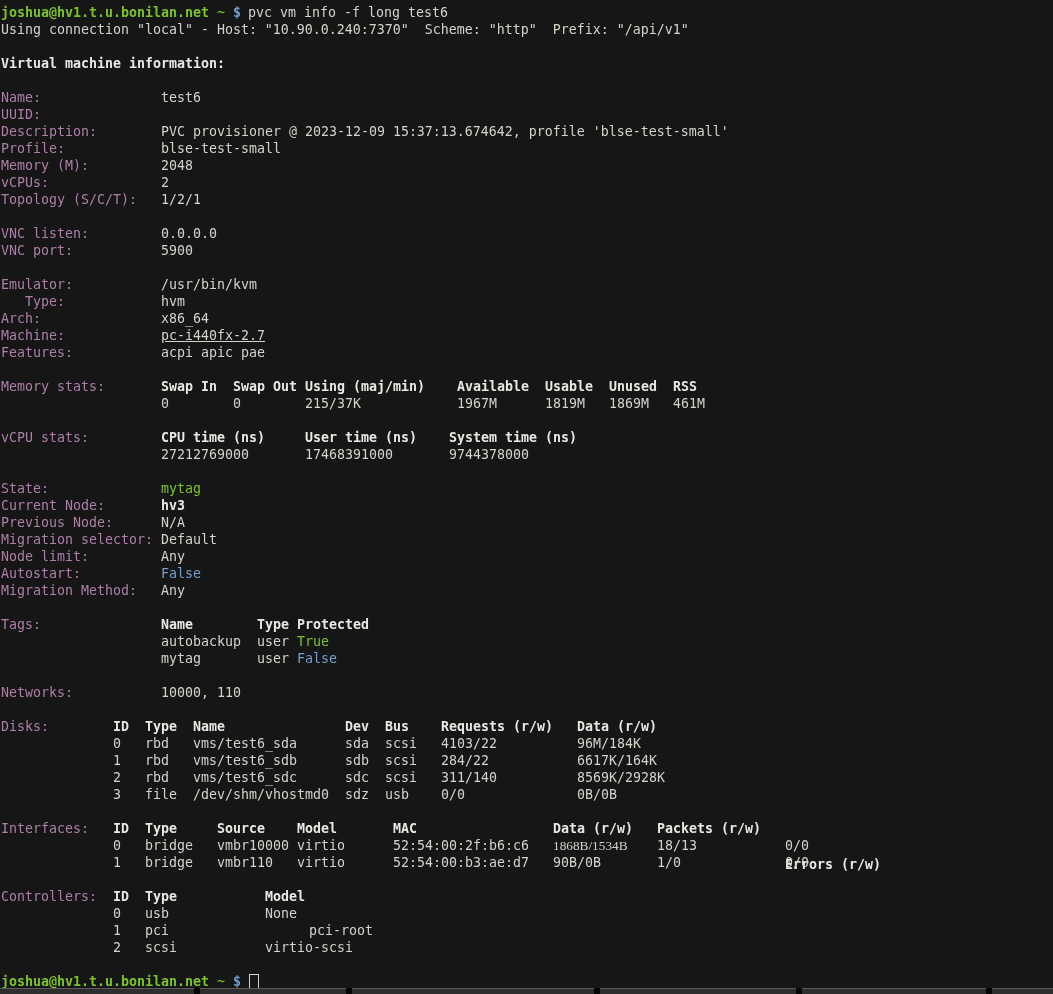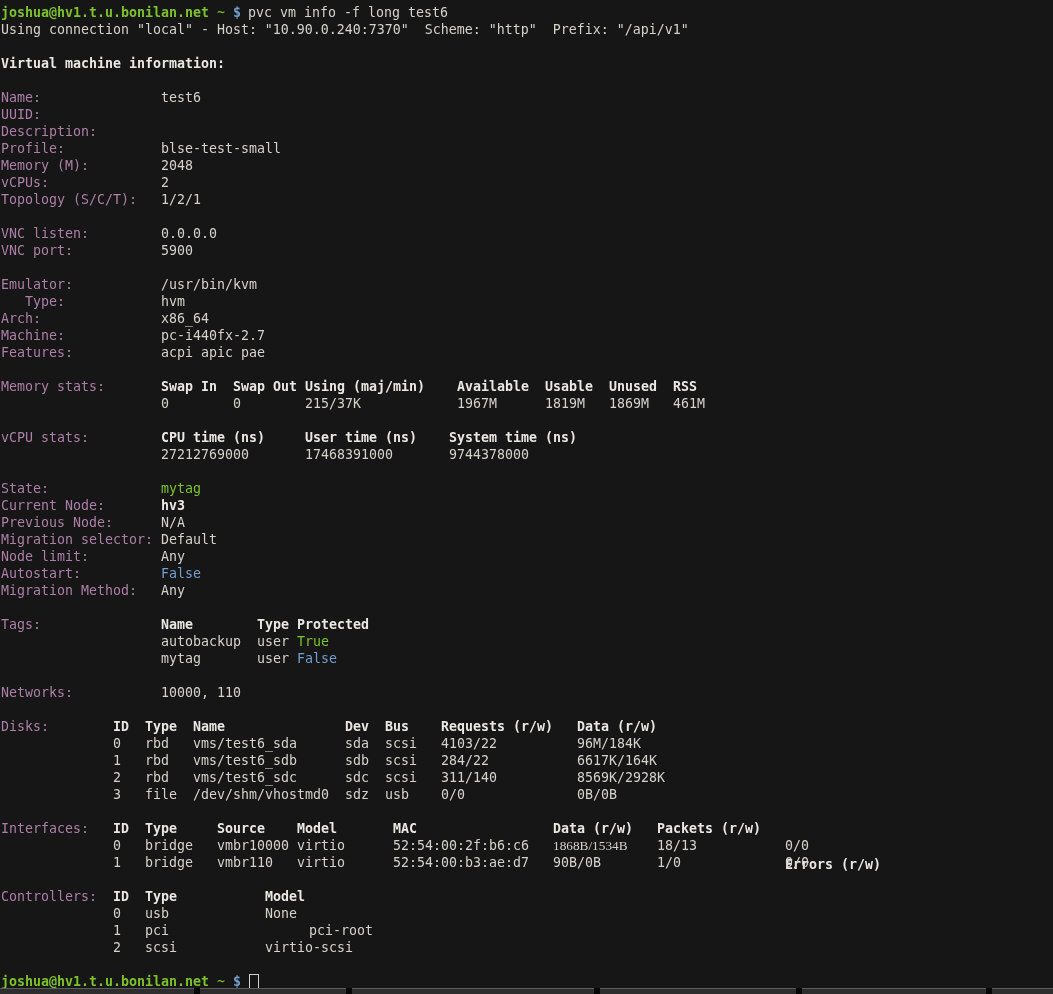--- a/index.html
+++ b/index.html
@@ -75,20 +75,21 @@
       </div>
       <div class="line" style="top: 89px;">
         <span class="seg p" style="left: 1px;">Name:</span>
         <span class="seg w" style="left: 161px;">test6</span>
       </div>
       <div class="line" style="top: 106px;">
         <span class="seg p" style="left: 1px;">UUID:</span>
       </div>
       <div class="line" style="top: 123px;">
         <span class="seg p" style="left: 1px;">Description:</span>
+        <span class="seg w" style="left: 161px;">PVC provisioner @ 2023-12-09 15:37:13.674642, profile 'blse-test-small'</span>
       </div>
       <div class="line" style="top: 140px;">
         <span class="seg p" style="left: 1px;">Profile:</span>
         <span class="seg w" style="left: 161px;">blse-test-small</span>
       </div>
       <div class="line" style="top: 157px;">
         <span class="seg p" style="left: 1px;">Memory (M):</span>
         <span class="seg w" style="left: 161px;">2048</span>
       </div>
       <div class="line" style="top: 174px;">
@@ -114,21 +115,21 @@
       <div class="line" style="top: 293px;">
         <span class="seg p" style="left: 1px; padding-left: 24px;">Type:</span>
         <span class="seg w" style="left: 161px;">hvm</span>
       </div>
       <div class="line" style="top: 310px;">
         <span class="seg p" style="left: 1px;">Arch:</span>
         <span class="seg w" style="left: 161px;">x86_64</span>
       </div>
       <div class="line" style="top: 327px;">
         <span class="seg p" style="left: 1px;">Machine:</span>
-        <span class="seg w" style="left: 161px;">pc-i440fx-2.7</span>
+        <span class="seg w" style="left: 161px; text-decoration: underline;">pc-i440fx-2.7</span>
       </div>
       <div class="line" style="top: 344px;">
         <span class="seg p" style="left: 1px;">Features:</span>
         <span class="seg w" style="left: 161px;">acpi apic pae</span>
       </div>
       <div class="line" style="top: 378px;">
         <span class="seg p" style="left: 1px;">Memory stats:</span>
         <span class="seg wb" style="left: 161px;">Swap In</span>
         <span class="seg wb" style="left: 233px;">Swap Out</span>
         <span class="seg wb" style="left: 305px;">Using (maj/min)</span>

